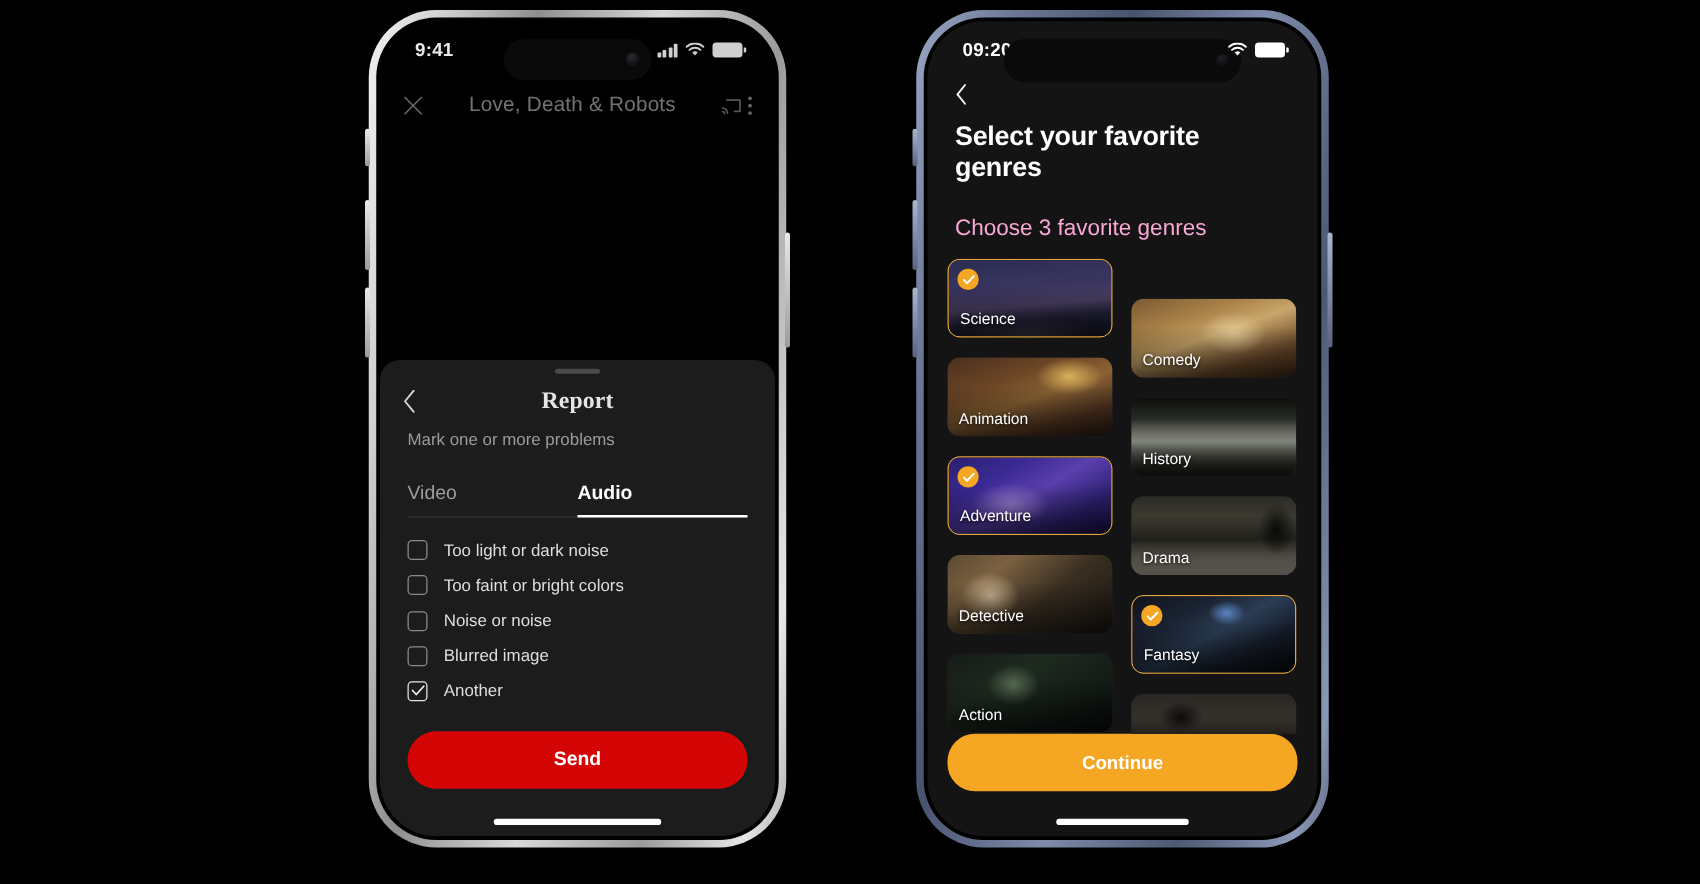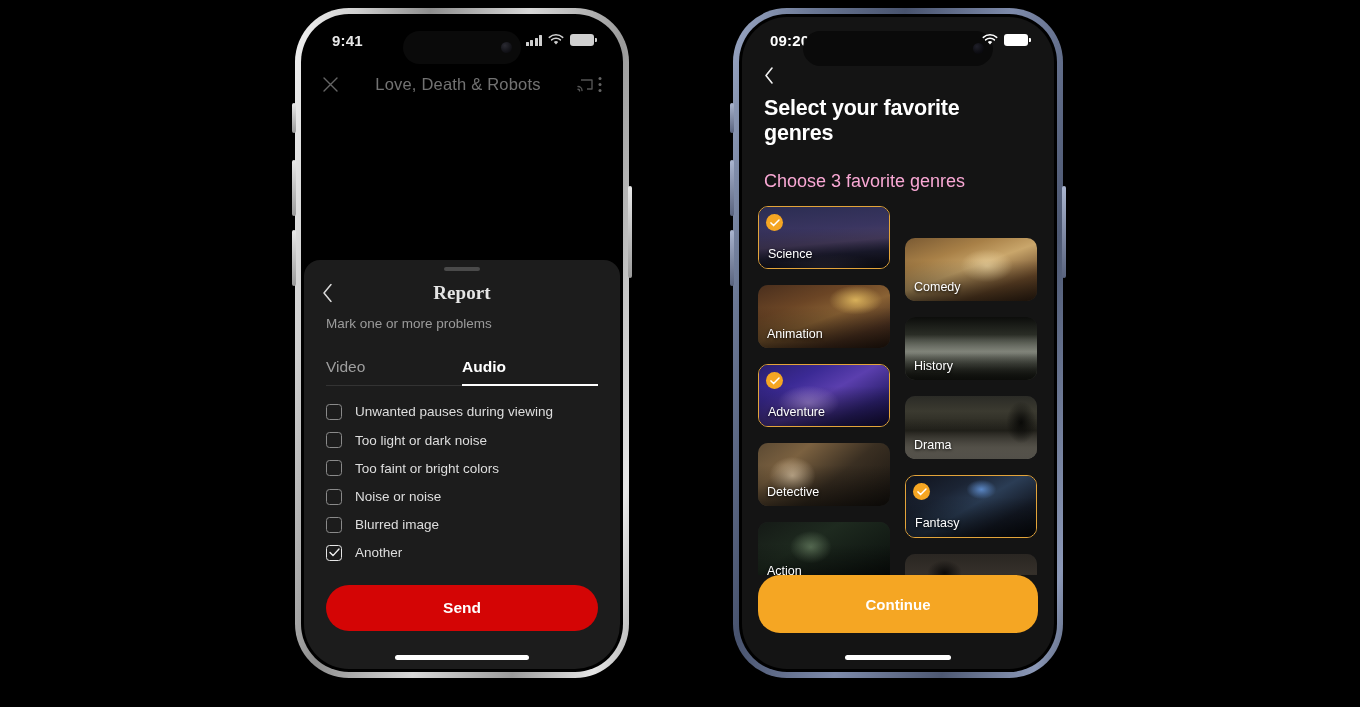--- a/index.html
+++ b/index.html
@@ -189,21 +189,21 @@
   .check {
     position: absolute; left: 7px; top: 7px;
     width: 17px; height: 17px; border-radius: 50%;
     background: #f5a623;
     display: none; align-items: center; justify-content: center;
   }
   .card.selected .check { display: flex; }
 
   .continue-wrap { padding: 0 16px 0; }
   .continue-btn {
-    display: block; width: 100%; height: 58px; border: none;
+    display: block; width: 100%; height: 46px; border: none;
     border-radius: 22px; background: #f5a623; color: #fff;
     font-size: 15px; font-weight: 700; font-family: inherit; cursor: pointer;
   }
   .home-ind-r { width: 106px; height: 5px; border-radius: 3px; background: #fff; margin: 22px auto 9px; }
 </style>
 </head>
 <body>
 
 <div class="stage">
 
@@ -277,24 +277,20 @@
           </div>
 
           <div class="sheet-sub">Mark one or more problems</div>
 
           <div class="tabs">
             <div class="tab">Video</div>
             <div class="tab active">Audio</div>
           </div>
 
           <div class="opts">
-            <label class="opt">
-              <span class="cbox"></span>
-              <span class="opt-label">Unwanted pauses during viewing</span>
-            </label>
             <label class="opt">
               <span class="cbox"></span>
               <span class="opt-label">Too light or dark noise</span>
             </label>
             <label class="opt">
               <span class="cbox"></span>
               <span class="opt-label">Too faint or bright colors</span>
             </label>
             <label class="opt">
               <span class="cbox"></span>

